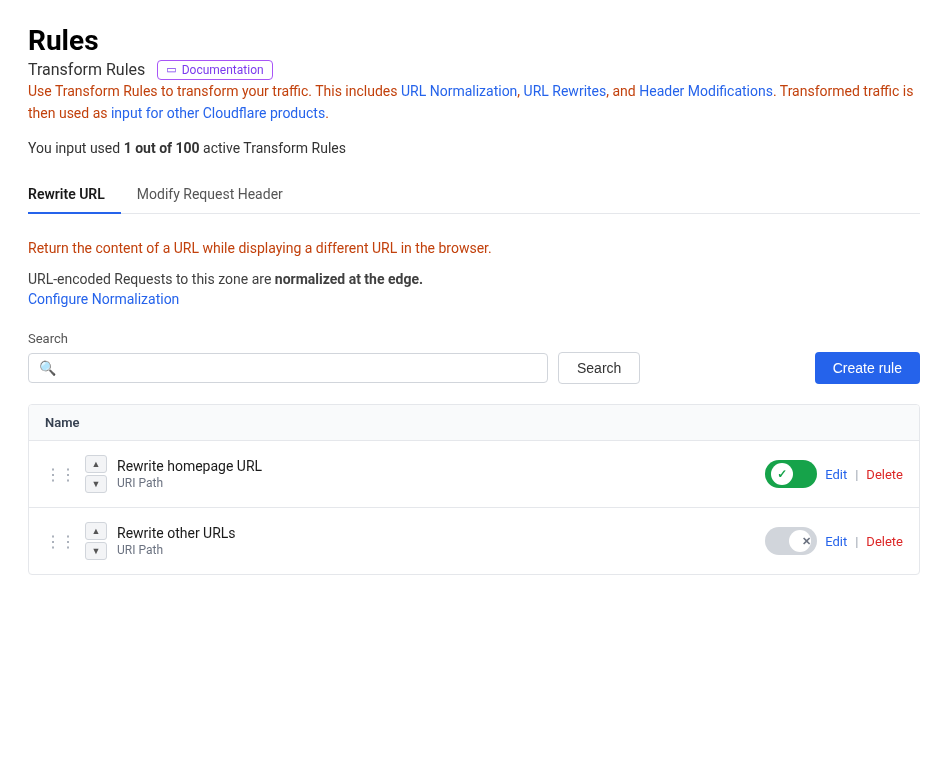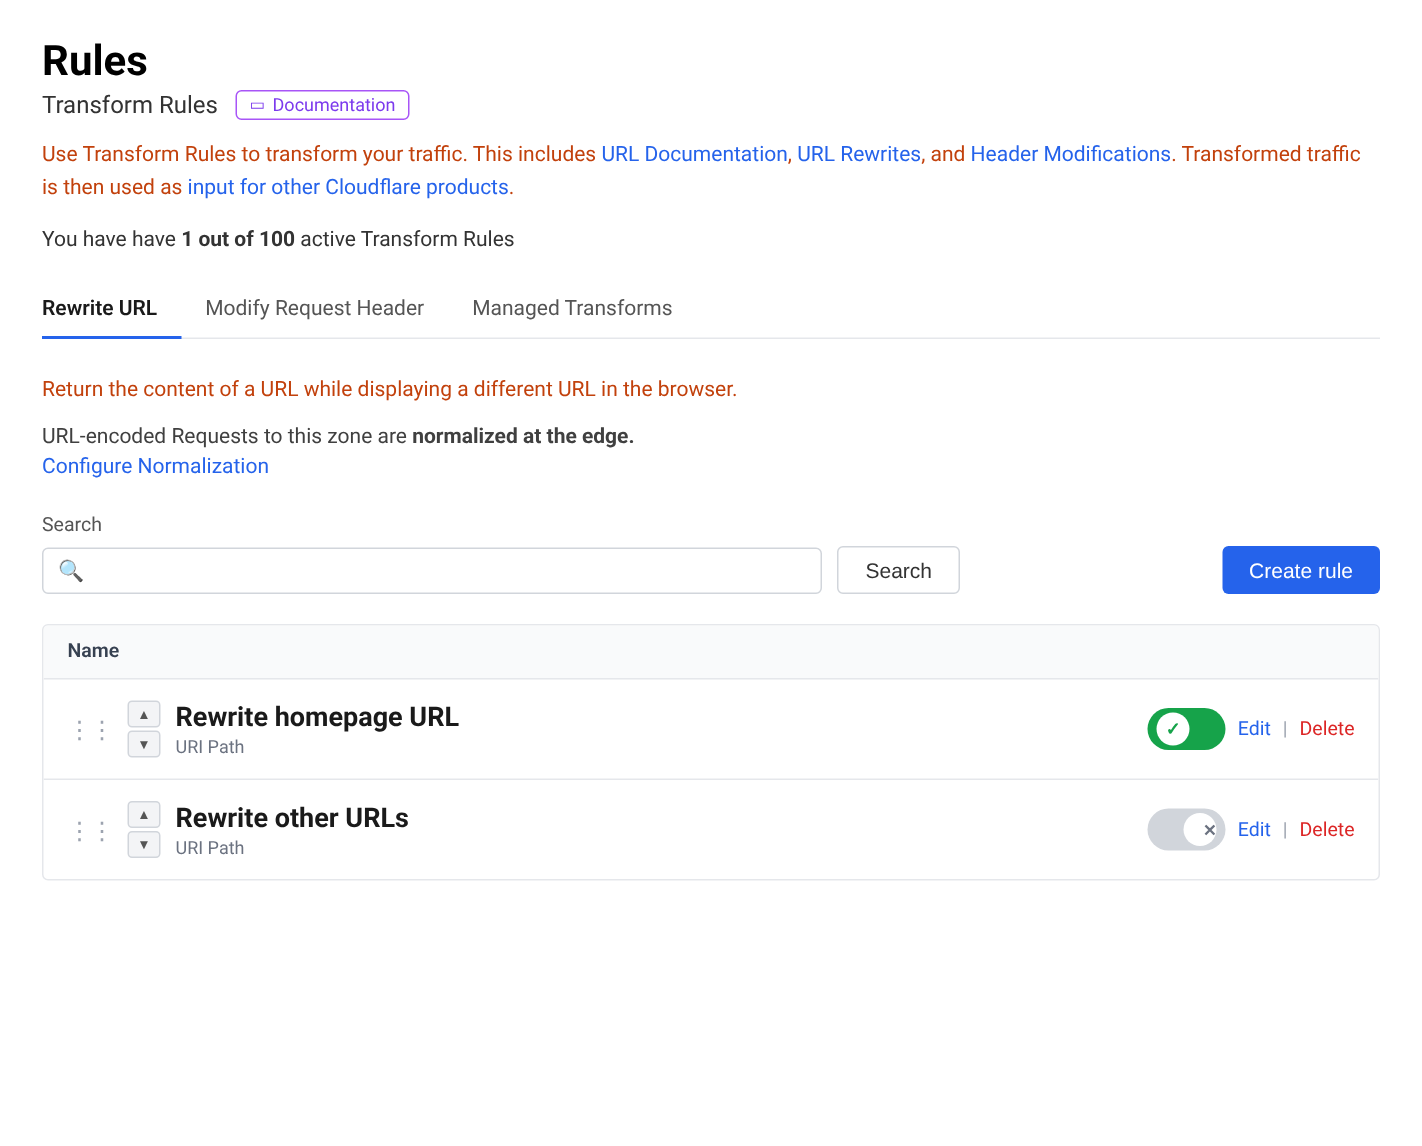--- a/index.html
+++ b/index.html
@@ -14,21 +14,21 @@
       font-size: 28px;
       font-weight: 700;
       color: #000;
       line-height: 1.2;
     }
     .subtitle-row {
       display: flex;
       align-items: center;
       gap: 12px;
       margin-top: 2px;
-      margin-bottom: 12px;
+      margin-bottom: 0;
     }
     .transform-rules-label {
       font-size: 16px;
       color: #333;
       font-weight: 400;
     }
     .doc-badge {
       display: inline-flex;
       align-items: center;
       gap: 5px;
@@ -207,22 +207,22 @@
       justify-content: center;
       color: #555;
     }
     .rule-info {
       flex: 1;
       display: flex;
       flex-direction: column;
       gap: 2px;
     }
     .rule-name {
-      font-size: 18px;
-      font-weight: 700;
+      font-size: 14px;
+      font-weight: 400;
       color: #1a1a1a;
     }
     .rule-type {
       font-size: 12px;
       color: #6b7280;
     }
     .rule-actions {
       display: flex;
       align-items: center;
       gap: 8px;
@@ -299,31 +299,30 @@
 
 <div class="subtitle-row">
   <span class="transform-rules-label">Transform Rules</span>
   <span class="doc-badge">
     <span class="doc-icon">▭</span>
     <span>Documentation</span>
   </span>
 </div>
 
 <p class="description-text">
-  Use Transform Rules to transform your traffic. This includes <a>URL Documentation</a>, <a>URL Rewrites</a>, and <a>Header Modifications</a>. Transformed traffic is then used as <a>input for other Cloudflare products</a>.
+  Use Transform Rules to transform your traffic. This includes <a>URL Normalization</a>, <a>URL Rewrites</a>, and <a>Header Modifications</a>. Transformed traffic is then used as <a>input for other Cloudflare products</a>.
 </p>
 
 <p class="usage-text">
-  <span>You have have </span><strong>1 out of 100</strong><span> active Transform Rules</span>
+  <span>You input used </span><strong>1 out of 100</strong><span> active Transform Rules</span>
 </p>
 
 <div class="tabs">
   <div class="tab active">Rewrite URL</div>
   <div class="tab">Modify Request Header</div>
-  <div class="tab">Managed Transforms</div>
 </div>
 
 <p class="section-description">Return the content of a URL while displaying a different URL in the browser.</p>
 
 <p class="normalization-text">
   <span>URL-encoded Requests to this zone are </span><strong>normalized at the edge.</strong>
 </p>
 <a class="configure-link">Configure Normalization</a>
 
 <div class="search-label">Search</div>

